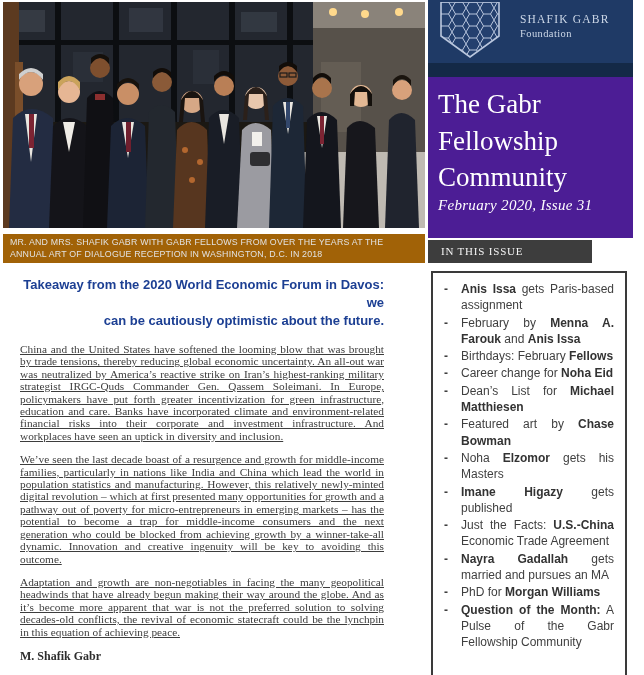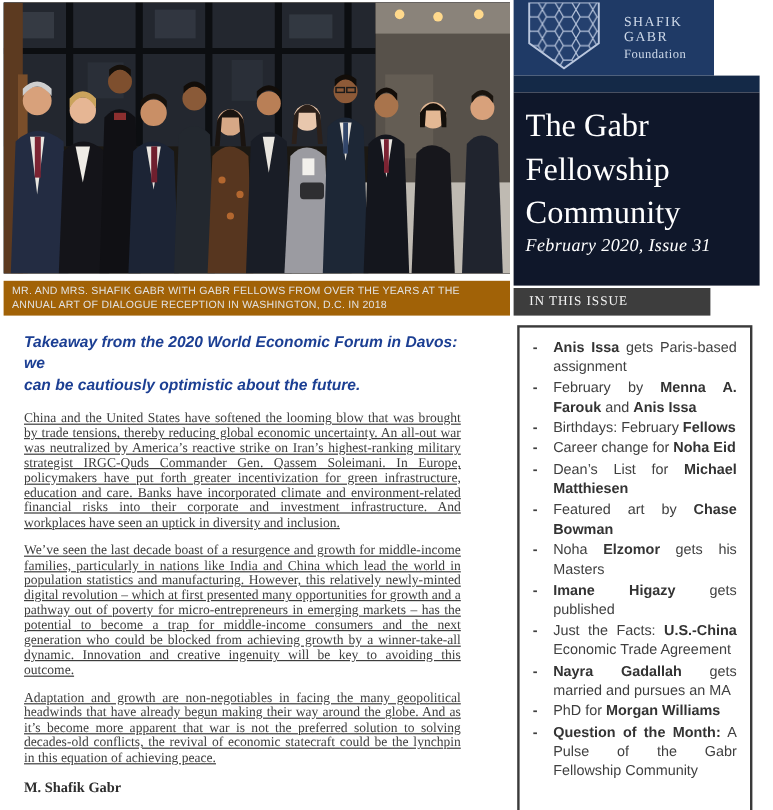--- a/index.html
+++ b/index.html
@@ -8,28 +8,28 @@
 
   
   .photo{position:absolute;left:3px;top:2px;width:422px;height:226px;overflow:hidden;background:#16130f;}
   .photo svg{display:block;}
 
   .caption{position:absolute;left:3px;top:234px;width:422px;height:29px;box-sizing:border-box;
            background:#262626;color:#e2e2e2;font-size:8.8px;line-height:11.6px;
            padding:3px 7px;text-transform:uppercase;letter-spacing:.2px;}
 
   .article{position:absolute;left:20px;top:276px;width:364px;}
-  .article-title{text-align:left;font-weight:bold;font-style:italic;font-size:13px;line-height:18px;
+  .article-title{text-align:right;font-weight:bold;font-size:13px;line-height:18px;
                  color:#1c3f93;margin-bottom:13px;}
   .article .body-par{font-family:"Liberation Serif",serif;font-size:11.3px;line-height:12.4px;
               text-align:justify;color:#3d3d3d;margin:0 0 11px 0;text-decoration:underline;}
   .signature{font-family:"Liberation Serif",serif;font-weight:bold;font-size:12px;color:#2e2e2e;margin-top:1px;}
 
   
-  .brand-box{position:absolute;left:428px;top:0;width:167px;height:63px;background:#1f3a66;}
+  .brand-box{position:absolute;left:428px;top:0;width:205px;height:63px;background:#1f3a66;}
   .brand-box svg{position:absolute;left:10px;top:2px;}
   .brand-text{position:absolute;left:92px;top:13px;color:#cdd8e8;font-family:"Liberation Serif",serif;}
   .org-name{font-size:11.5px;letter-spacing:1.2px;}
   .org-sub{font-size:10.5px;letter-spacing:.4px;margin-top:3px;}
 
   .brand-strip{position:absolute;left:428px;top:63px;width:205px;height:14px;background:#142947;}
 
   .masthead{position:absolute;left:428px;top:77px;width:205px;height:161px;box-sizing:border-box;
             background:#5077c5;color:#ffffff;padding:9px 8px 0 10px;font-family:"Liberation Serif",serif;}
   .masthead-title div{font-size:27px;line-height:36.5px;}
@@ -183,21 +183,21 @@
       <path d="M3,0 H61 V34 L32,55 L3,34 Z" fill="none" stroke="#b9c6dd" stroke-width="1.6"></path>
     </svg>
     <div class="brand-text">
       <div class="org-name">SHAFIK GABR</div>
       <div class="org-sub">Foundation</div>
     </div>
   </div>
 
   <div class="brand-strip" style="background: rgb(20, 41, 71);"></div>
 
-  <div class="masthead" style="background: #0f172a;">
+  <div class="masthead" style="background: #4c1d95;">
     <div class="masthead-title">
         <div>The Gabr</div>
         <div>Fellowship</div>
         <div>Community</div>
       </div>
     <div class="issue-line">February 2020, Issue 31</div>
   </div>
 
   <div class="section-bar" style="background: rgb(61, 61, 61);">IN THIS ISSUE</div>
 

